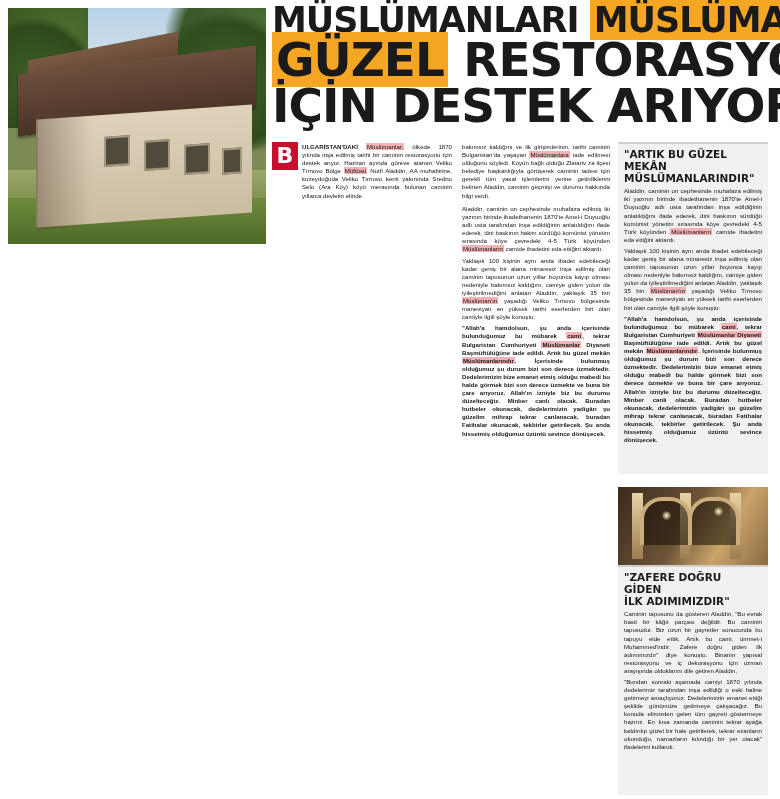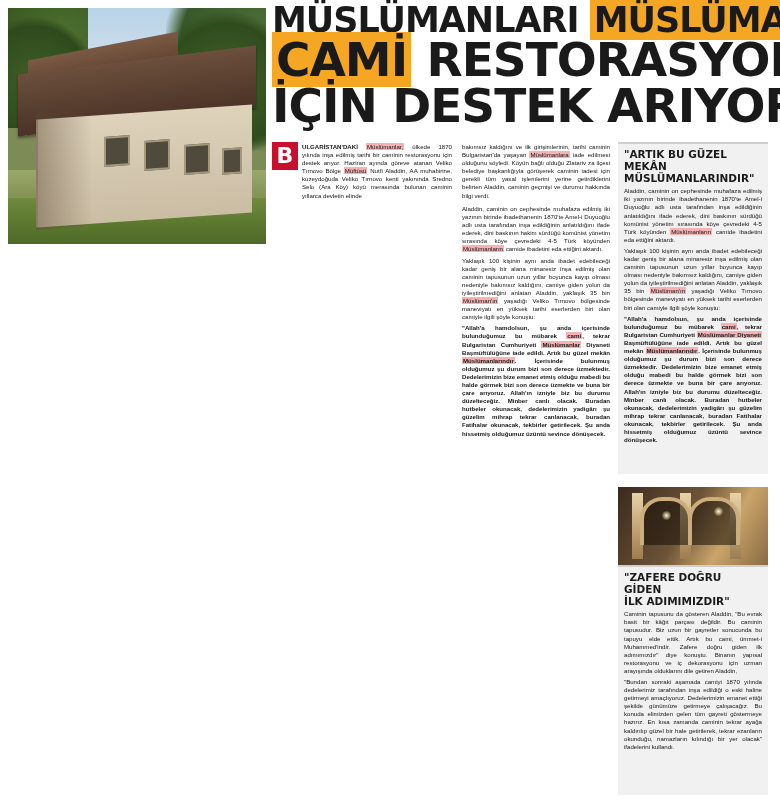--- a/index.html
+++ b/index.html
@@ -237,21 +237,21 @@
     <div class="mp-win" style="left:136px; top:132px;"></div>
     <div class="mp-win" style="left:176px; top:136px;"></div>
     <div class="mp-win" style="left:214px; top:140px; width:16px; height:22px;"></div>
   </div>
 
   <div class="headline-block">
     <div class="hl-line hl1">
       <span class="hl-dark">MÜSLÜMANLARI </span><span class="hl-hi">MÜSLÜMANLARI</span>
     </div>
     <div class="hl-line hl2">
-      <span class="hl-hi">CAMİ</span><span class="hl-dark"> RESTORASYONU</span>
+      <span class="hl-hi">GÜZEL</span><span class="hl-dark"> RESTORASYONU</span>
     </div>
     <div class="hl-line hl3 hl-dark">İÇİN DESTEK ARIYOR</div>
   </div>
 
   <div class="dropcap">B</div>
 
   <div class="col" id="col-a">
     <p><span class="lead">ULGARİSTAN'DAKİ</span> <span class="mark">Müslümanlar,</span> ülkede 1870 yılında inşa edilmiş tarihi bir caminin restorasyonu için destek arıyor. Haziran ayında göreve atanan Veliko Tırnovo Bölge <span class="mark">Müftüsü</span> Nutfi Aladdin, AA muhabirine, kuzeydoğuda Veliko Tırnovo kenti yakınında Sredno Selo (Ara Köy) köyü merasında bulunan caminin yıllarca devletin elinde</p>
   </div>
   <div class="col" id="col-a2" style="left:462px; top:143px; width:148px;">

